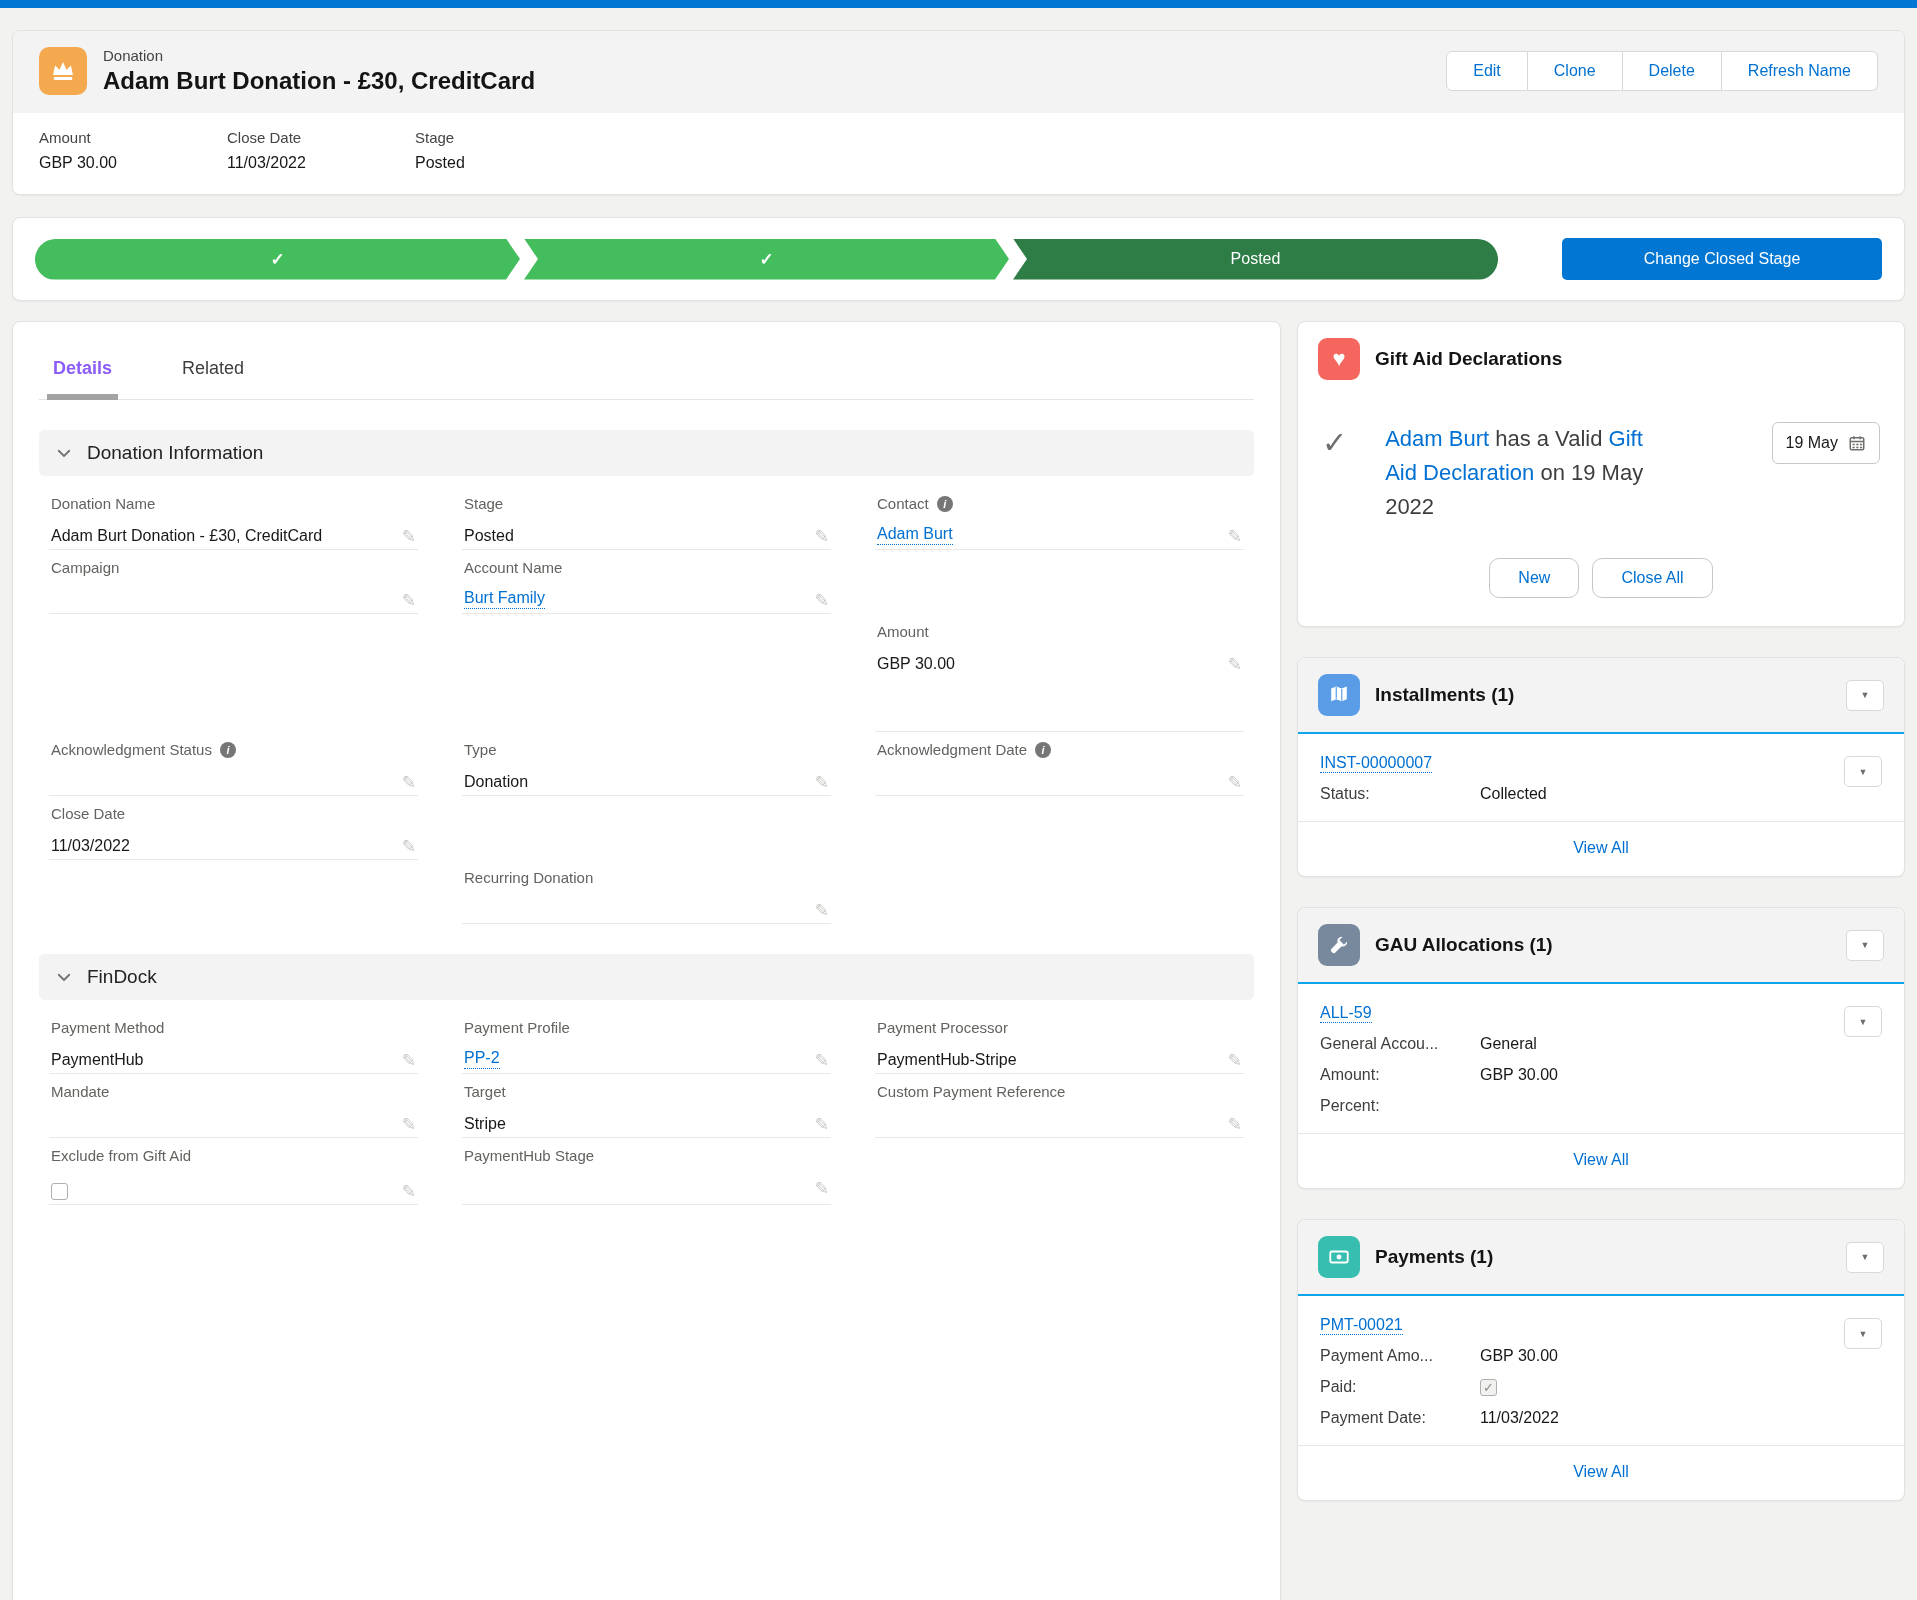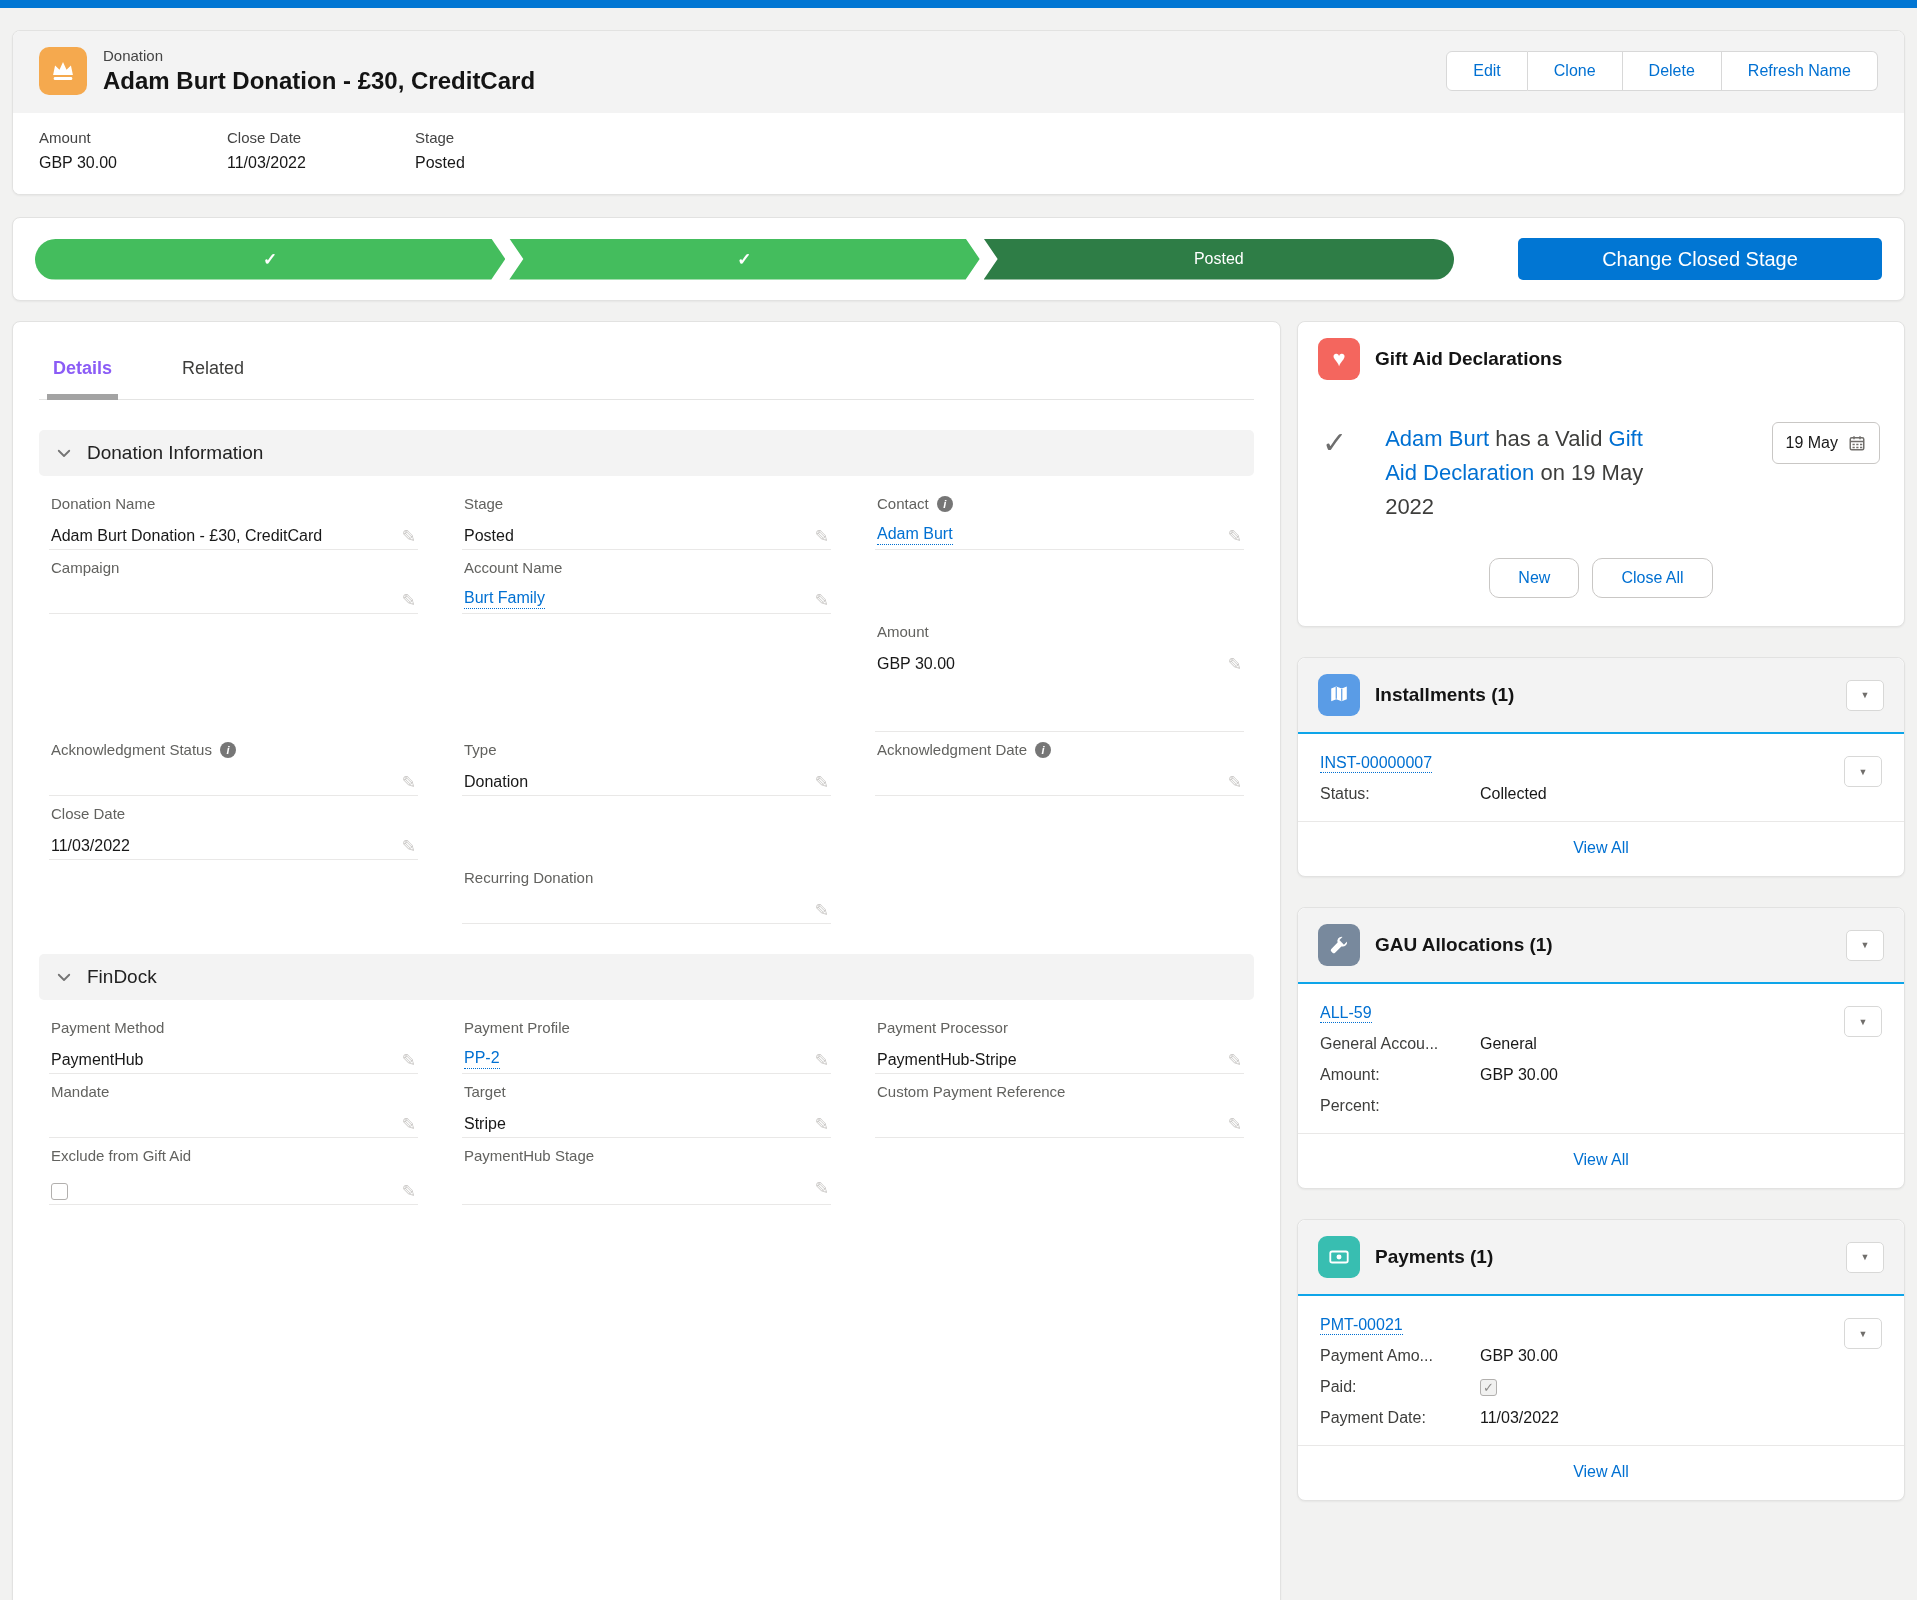--- a/index.html
+++ b/index.html
@@ -59,23 +59,23 @@
   }
   .pseg.mid {
     clip-path:polygon(0 0, calc(100% - 14px) 0, 100% 50%, calc(100% - 14px) 100%, 0 100%, 14px 50%);
   }
   .pseg.last {
     background:#2e7d46; border-radius:0 22px 22px 0; margin-right:0;
     clip-path:polygon(0 0, 100% 0, 100% 100%, 0 100%, 14px 50%);
   }
   .pcheck { font-size:17px; font-weight:bold; }
   .change-stage-btn {
-    margin-left:64px; width:364px; height:42px;
+    margin-left:64px; width:320px; height:42px;
     background:#0176d3; color:#fff; border:none; border-radius:5px;
-    font-family:inherit; font-size:20px; cursor:pointer;
+    font-family:inherit; font-size:16px; cursor:pointer;
   }
 
   
   .main { display:flex; align-items:flex-start; gap:16px; }
   .detail-card { flex:1; padding:18px 26px 30px; min-height:1290px; }
   .sidebar { width:608px; flex:0 0 608px; display:flex; flex-direction:column; gap:30px; }
 
   
   .tabs { display:flex; gap:58px; border-bottom:1px solid #e4e4e3; padding:10px 8px 0; }
   .tab { font-size:18px; color:#3e3e3c; padding:8px 6px 15px; cursor:pointer; }

